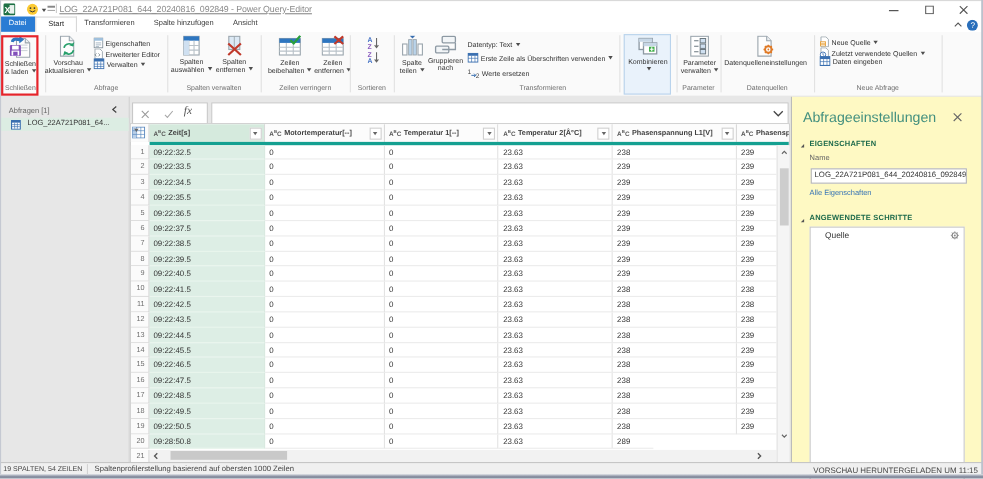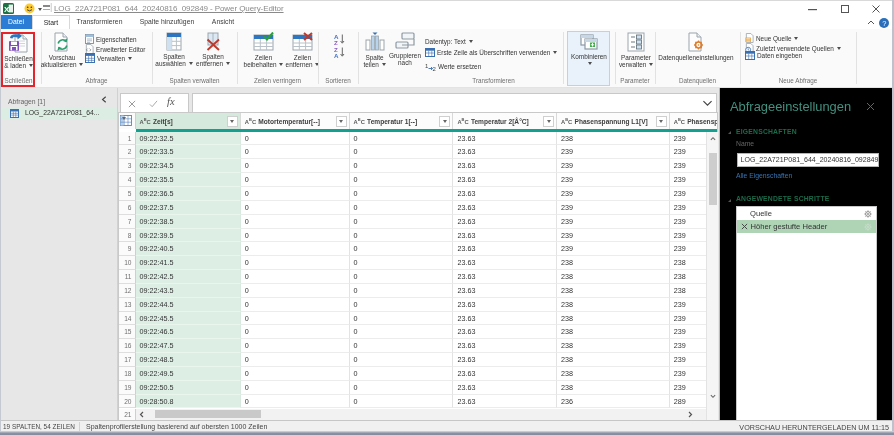--- a/index.html
+++ b/index.html
@@ -46,21 +46,21 @@
 .trow{display:flex;height:13.85px;}
 .rn{width:16.5px;font-size:6.6px;color:#707070;text-align:right;padding-right:3px;line-height:13.8px;border-right:1px solid #cfcfcf;border-bottom:1px solid #dedede;background:#fbfbfb;}
 .c{font-size:7.2px;color:#333;line-height:13.5px;padding-left:4px;border-right:1px solid #e3e3e3;border-bottom:1px solid #ececec;overflow:hidden;}
 .c1{width:105.3px;background:#ddeee5;border-bottom:1px solid #eaf5ee;border-right:1px solid #d9e9e0;}
 .c2{width:108.8px;}.c3{width:103.8px;}.c4{width:103.6px;}.c5{width:112.7px;}.c6{width:36.8px;border-right:none;}
 #vsb{position:absolute;left:587px;top:18.6px;width:11.5px;height:288.4px;background:#f5f5f5;border-left:1px solid #e3e3e3;}
 #vthumb{position:absolute;left:1.5px;top:21.5px;width:8px;height:52px;background:#cdcdcd;}
 #hsbrow{position:absolute;left:17px;top:295.6px;width:570px;height:11px;background:#f2f2f2;}
 #hthumb{position:absolute;left:19px;top:1.5px;width:106px;height:8px;background:#c9c9c9;}
 #r21{position:absolute;left:0;top:295.6px;width:16.5px;height:11px;font-size:6.6px;color:#707070;text-align:right;padding-right:3px;line-height:11px;border-right:1px solid #cfcfcf;background:#fbfbfb;}
-#rpane{position:absolute;left:719px;top:88px;width:175px;height:332px;background:#000000;border-left:1px solid #bbb;}
+#rpane{position:absolute;left:719px;top:88px;width:175px;height:332px;background:#fef9c3;border-left:1px solid #bbb;}
 #rp-title{position:absolute;left:10px;top:11px;font-size:12.9px;color:#43907f;}
 #rp-x{position:absolute;left:146px;top:14px;}
 .sech{position:absolute;font-size:6.8px;font-weight:bold;color:#1d6a4b;letter-spacing:0.2px;}
 .tri{position:absolute;width:0;height:0;border-left:3.8px solid transparent;border-bottom:3.8px solid #555;}
 #rp-name{position:absolute;left:16px;top:52px;font-size:6.8px;color:#666;}
 #rp-input{position:absolute;left:17px;top:65px;width:142px;height:13.5px;background:#fff;border:1px solid #b5b5b5;font-size:7.05px;color:#333;line-height:12px;padding-left:2.5px;white-space:nowrap;overflow:hidden;}
 #rp-link{position:absolute;left:16px;top:84px;font-size:6.8px;color:#3774b5;}
 #steps{position:absolute;left:16px;top:118px;width:141px;height:234px;background:#fff;border:1px solid #c9c9c9;}
 .step{position:relative;height:13px;font-size:7.6px;color:#333;line-height:13px;}
 .step .gear{position:absolute;right:4px;top:2.5px;}
@@ -515,21 +515,20 @@
         <div class="c c4">23.63</div>
         <div class="c c5">238</div>
         <div class="c c6">239</div>
       </div>
 <div class="trow">
         <div class="rn">20</div>
         <div class="c c1">09:28:50.8</div>
         <div class="c c2">0</div>
         <div class="c c3">0</div>
         <div class="c c4">23.63</div>
-        <div class="c c5">236</div>
         <div class="c c6">289</div>
       </div>
 </div>
 <div id="r21">21</div>
 <div id="hsbrow">
   <svg style="position:absolute;left:3px;top:2px" width="5" height="7" viewBox="0 0 5 7">
         <path d="M4 1 L1.5 3.5 L4 6" stroke="#555" stroke-width="1.2" fill="none"></path>
       </svg>
   <div id="hthumb"></div>
   <svg style="position:absolute;right:13px;top:2.5px" width="5" height="7" viewBox="0 0 5 7">
@@ -557,27 +556,20 @@
   <div id="rp-input">LOG_22A721P081_644_20240816_092849</div>
   <div id="rp-link">Alle Eigenschaften</div>
   <div class="tri" style="left:8px;top:110.5px;"></div>
   <div class="sech" style="left:16px;top:107px;">ANGEWENDETE SCHRITTE</div>
   <div id="steps">
     <div class="step" id="step1"><span style="margin-left:13px;">Quelle</span><svg class="gear" width="8" height="8" viewBox="0 0 8 8">
           <circle cx="4" cy="4" r="2.4" fill="none" stroke="#8a8a8a" stroke-width="1"></circle>
           <circle cx="4" cy="4" r="0.9" fill="#8a8a8a"></circle>
           <path d="M4 0.3 V1.5 M4 6.5 V7.7 M0.3 4 H1.5 M6.5 4 H7.7 M1.4 1.4 L2.2 2.2 M5.8 5.8 L6.6 6.6 M6.6 1.4 L5.8 2.2 M2.2 5.8 L1.4 6.6" stroke="#8a8a8a" stroke-width="0.8"></path>
         </svg></div>
-    <div class="step" id="step2"><svg style="position:absolute;left:3.5px;top:3px" width="7" height="7" viewBox="0 0 8 8">
-          <path d="M1 1 L7 7 M7 1 L1 7" stroke="#444" stroke-width="1.1"></path>
-        </svg><span style="margin-left:13.5px;">Höher gestufte Header</span><svg class="gear" width="8" height="8" viewBox="0 0 8 8">
-          <circle cx="4" cy="4" r="2.4" fill="none" stroke="#c9ddcd" stroke-width="1"></circle>
-          <circle cx="4" cy="4" r="0.9" fill="#c9ddcd"></circle>
-          <path d="M4 0.3 V1.5 M4 6.5 V7.7 M0.3 4 H1.5 M6.5 4 H7.7 M1.4 1.4 L2.2 2.2 M5.8 5.8 L6.6 6.6 M6.6 1.4 L5.8 2.2 M2.2 5.8 L1.4 6.6" stroke="#c9ddcd" stroke-width="0.8"></path>
-        </svg></div>
   </div>
 </div>
 <div id="sbar">
   <div id="sb1">19 SPALTEN, 54 ZEILEN</div>
   <div id="sbdiv"></div>
   <div id="sb2">Spaltenprofilerstellung basierend auf obersten 1000 Zeilen</div>
   <div id="sb3">VORSCHAU HERUNTERGELADEN UM 11:15</div>
 </div>
 <div id="bstrip"></div>
 <div style="position:absolute;left:0;top:0;width:1px;height:431px;background:#c5c9d2;"></div>

